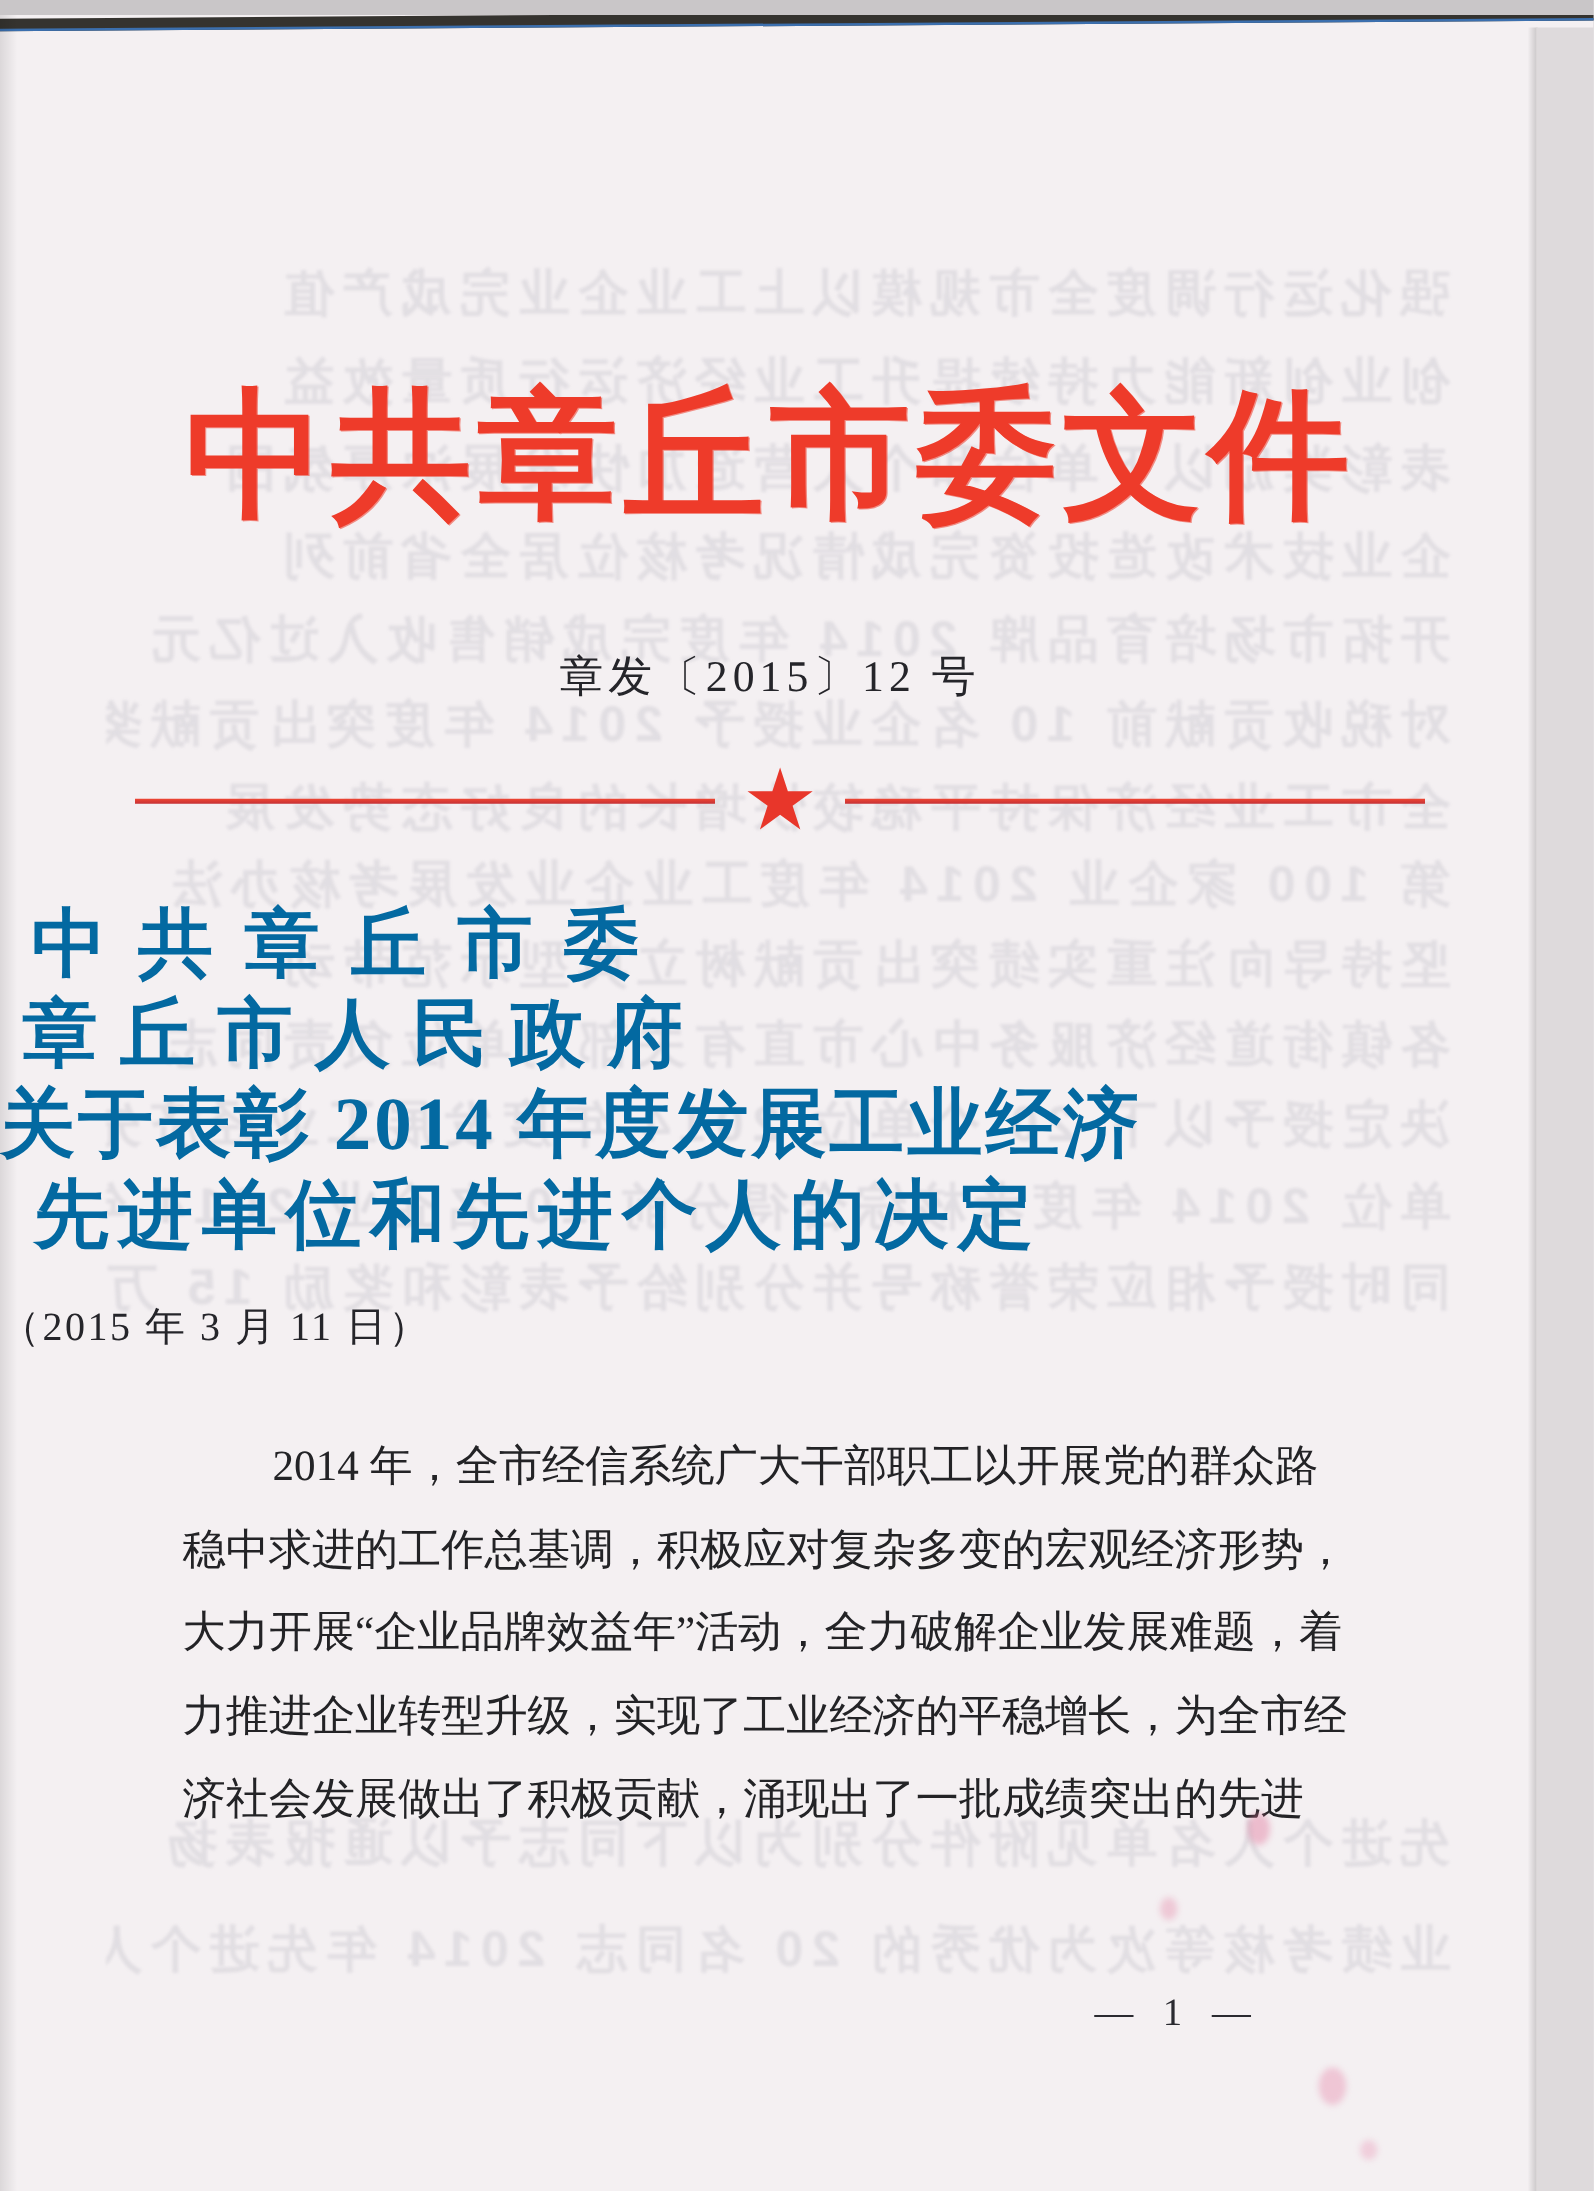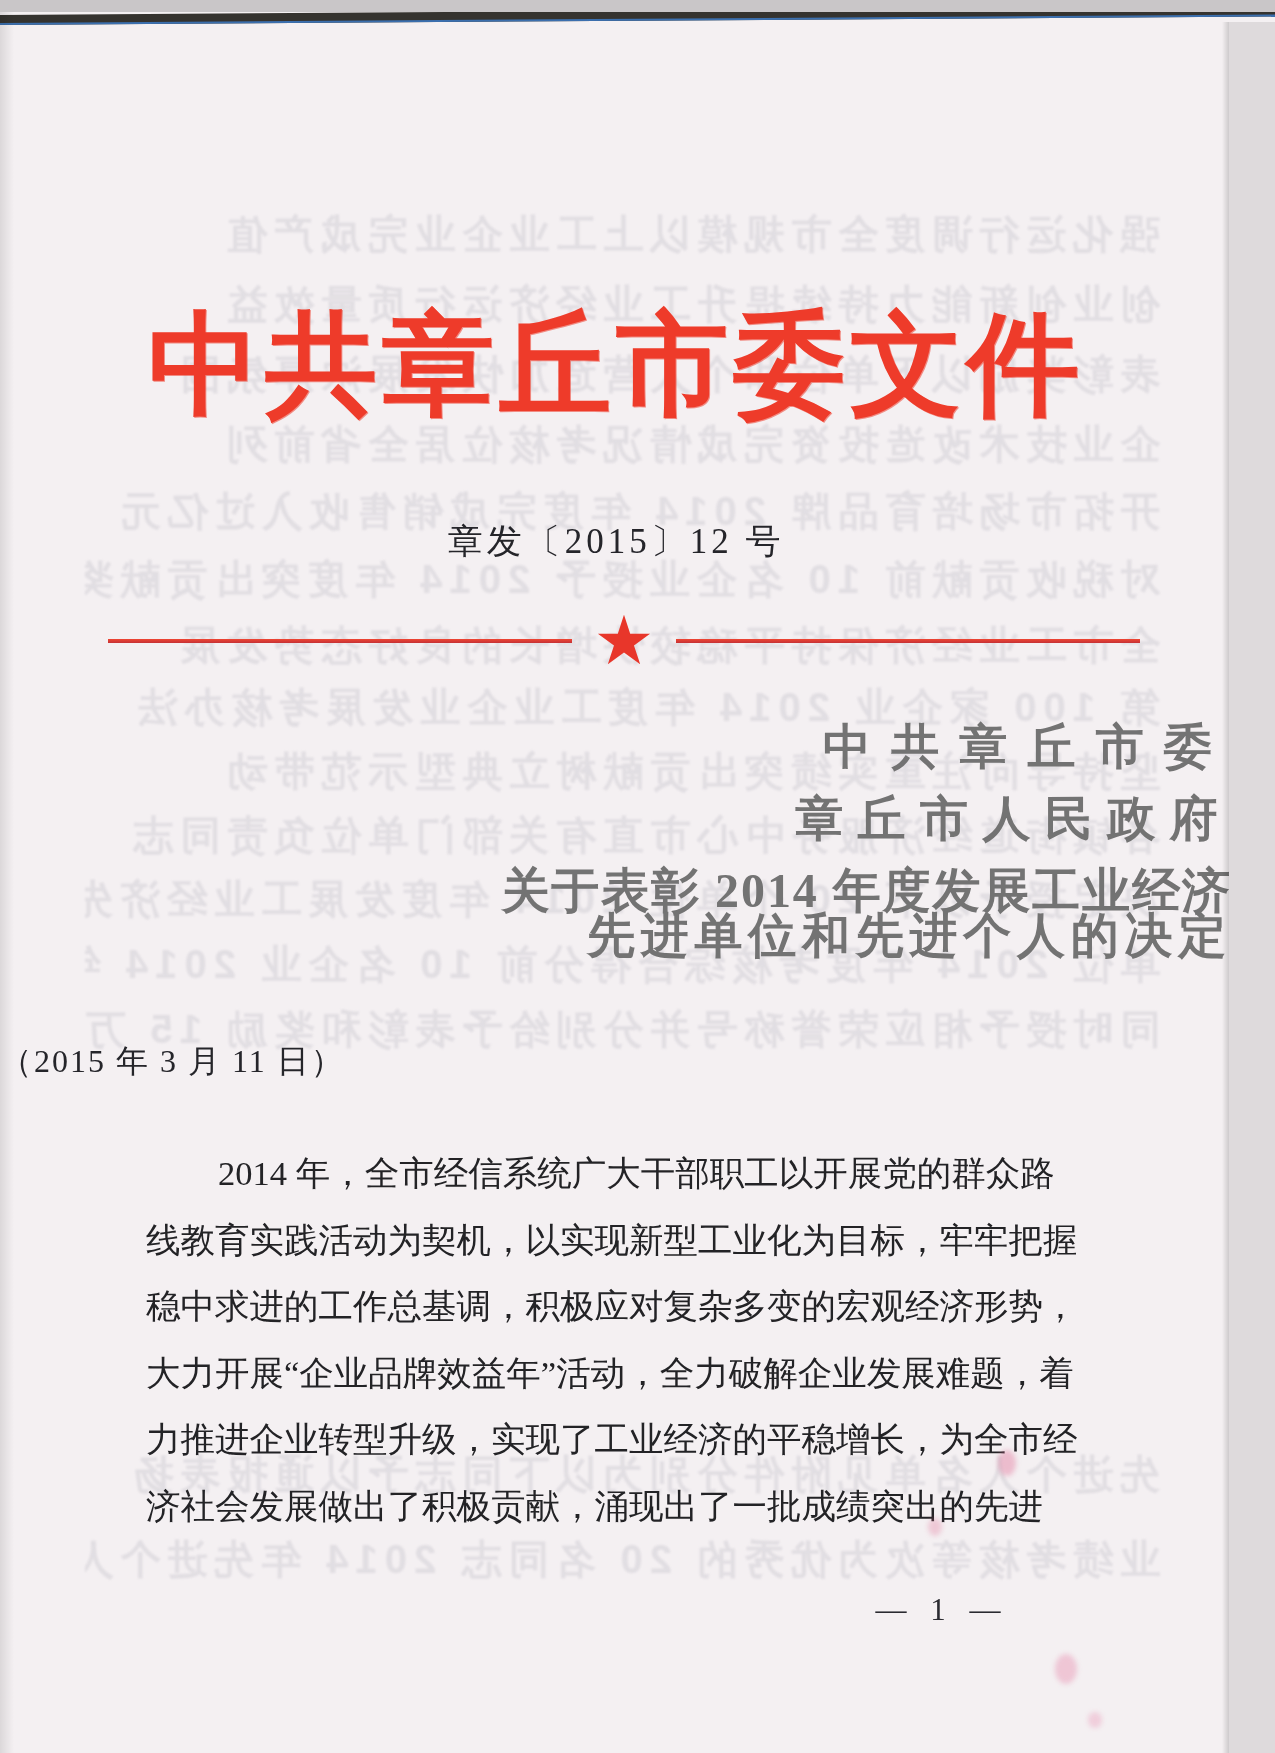--- a/index.html
+++ b/index.html
@@ -32,26 +32,26 @@
              line-height:150px;white-space:nowrap;
              font-family:"Liberation Serif","DejaVu Serif",serif;
              text-shadow:1px 1px 0 rgba(238,59,42,0.55);}
   .doc-number{position:absolute;top:506px;left:0;width:1232px;text-align:center;
               color:#25252a;font-size:35px;letter-spacing:4px;}
   .red-rule{position:absolute;top:596px;left:108px;width:1032px;height:66px;
             display:flex;align-items:center;}
   .red-rule .seg{flex:1;height:4px;background:linear-gradient(180deg,#ef4633,#c53136);}
   .red-rule .star{flex:0 0 auto;margin:0 22px;color:#e8362a;font-size:68px;line-height:66px;
             font-family:"DejaVu Sans",sans-serif;}
-  .heading{position:absolute;left:0;width:1232px;text-align:right;color:#737373;
-           font-weight:bold;font-size:48px;white-space:nowrap;}
+  .heading{position:absolute;left:0;width:1232px;text-align:left;color:#0369a1;
+           font-weight:bold;font-size:60px;white-space:nowrap;}
   .heading.h1{top:703px;letter-spacing:0.42em;text-indent:0.42em;}
   .heading.h2{top:775px;letter-spacing:0.30em;text-indent:0.30em;}
   .heading.h3{top:847px;letter-spacing:0.04em;}
-  .heading.h4{top:892px;letter-spacing:0.12em;text-indent:0.12em;}
+  .heading.h4{top:920px;letter-spacing:0.12em;text-indent:0.12em;padding-left:20px;}
   .date-line{position:absolute;top:1028px;left:0;width:1232px;text-align:left;
              color:#25252a;font-size:32px;letter-spacing:2px;}
   .body-block{position:absolute;top:1128px;left:146px;width:893px;color:#232326;
               font-size:34.5px;line-height:66.5px;}
   .body-line{text-align:justify;text-align-last:justify;white-space:nowrap;}
   .body-line.first{padding-left:72px;}
   .body-line.last{text-align-last:left;}
   .page-number{position:absolute;top:1580px;left:812px;width:260px;text-align:center;
                color:#2a2a30;font-size:31px;letter-spacing:8px;white-space:nowrap;}
 </style>
@@ -90,21 +90,20 @@
 
   <div class="heading h1">中共章丘市委</div>
   <div class="heading h2">章丘市人民政府</div>
   <div class="heading h3">关于表彰 2014 年度发展工业经济</div>
   <div class="heading h4">先进单位和先进个人的决定</div>
 
   <div class="date-line">（2015 年 3 月 11 日）</div>
 
   <div class="body-block">
     <div class="body-line first">2014 年，全市经信系统广大干部职工以开展党的群众路</div>
-    <div class="body-line">线教育实践活动为契机，以实现新型工业化为目标，牢牢把握</div>
     <div class="body-line">稳中求进的工作总基调，积极应对复杂多变的宏观经济形势，</div>
     <div class="body-line">大力开展“企业品牌效益年”活动，全力破解企业发展难题，着</div>
     <div class="body-line">力推进企业转型升级，实现了工业经济的平稳增长，为全市经</div>
     <div class="body-line">济社会发展做出了积极贡献，涌现出了一批成绩突出的先进</div>
   </div>
 
   <div class="page-number">— 1 —</div>
 
   <div class="right-paper-shadow"></div>
   <div class="right-strip"></div>

